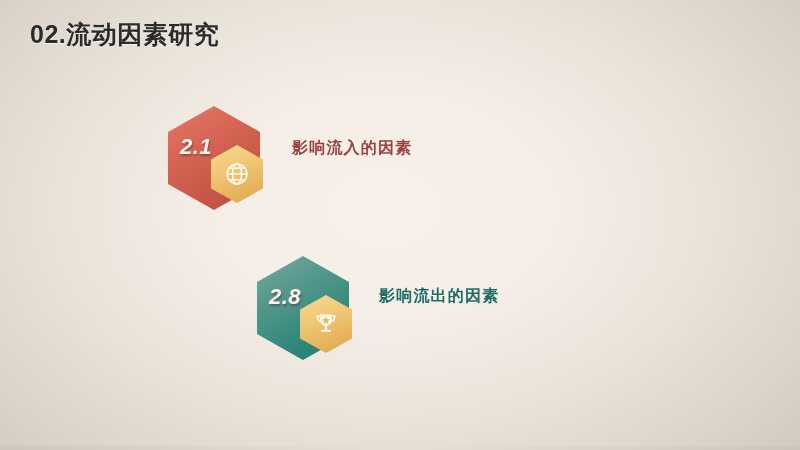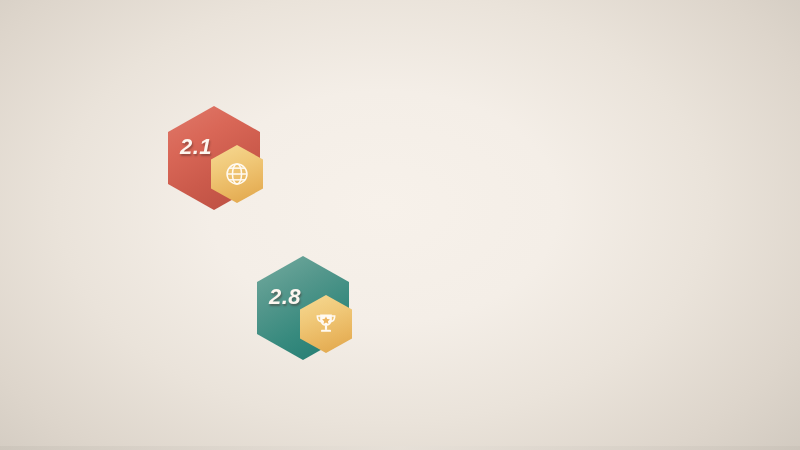--- a/index.html
+++ b/index.html
@@ -103,40 +103,42 @@
     text-shadow: 0 1px 0 rgba(255,255,255,.6);
   }
   .caption.red  { color: #9d3f3c; }
   .caption.teal { color: #1e6b62; }
 </style>
 </head>
 <body>
 
 <div class="slide">
 
+  <div class="title">02.流动因素研究</div>
 
   <div class="hex-item" style="left:168px; top:106px;">
 
     <div class="hex-big red">
       <div class="hex-num">2.1</div>
     </div>
 
     <div class="hex-small" style="left:43px; top:39px;">
       <span>
         <svg viewBox="0 0 24 24" fill="none" stroke="#fffaf2" stroke-width="1.4">
           <circle cx="12" cy="12" r="9.2"></circle>
           <ellipse cx="12" cy="12" rx="4.2" ry="9.2"></ellipse>
           <line x1="2.8" y1="12" x2="21.2" y2="12"></line>
           <line x1="4.5" y1="6.6" x2="19.5" y2="6.6"></line>
           <line x1="4.5" y1="17.4" x2="19.5" y2="17.4"></line>
         </svg>
       </span>
     </div>
   </div>
 
+  <div class="caption red" style="left:292px; top:138px;">影响流入的因素</div>
 
   <div class="hex-item" style="left:257px; top:256px;">
 
     <div class="hex-big teal">
       <div class="hex-num">2.8</div>
     </div>
 
     <div class="hex-small" style="left:43px; top:39px;">
       <span>
         <svg viewBox="0 0 24 24">
@@ -144,14 +146,15 @@
           <path d="M6.6 4.6H4.0c0 3.0 1.1 4.6 3.0 5.0" fill="none" stroke="#fffaf2" stroke-width="1.5" stroke-linecap="round"></path>
           <path d="M17.4 4.6h2.6c0 3.0-1.1 4.6-3.0 5.0" fill="none" stroke="#fffaf2" stroke-width="1.5" stroke-linecap="round"></path>
           <rect x="11.0" y="13.2" width="2.0" height="4.2" fill="#fffaf2"></rect>
           <rect x="7.4" y="17.2" width="9.2" height="2.0" rx="0.6" fill="#fffaf2"></rect>
           <path d="M12 5.0l1.12 2.27 2.5.37-1.81 1.77.43 2.5L12 10.73 9.76 11.9l.43-2.5L8.38 7.63l2.5-.37z" fill="#eeb660"></path>
         </svg>
       </span>
     </div>
   </div>
 
+  <div class="caption teal" style="left:379px; top:286px;">影响流出的因素</div>
 
 </div>
 
 </body></html>

